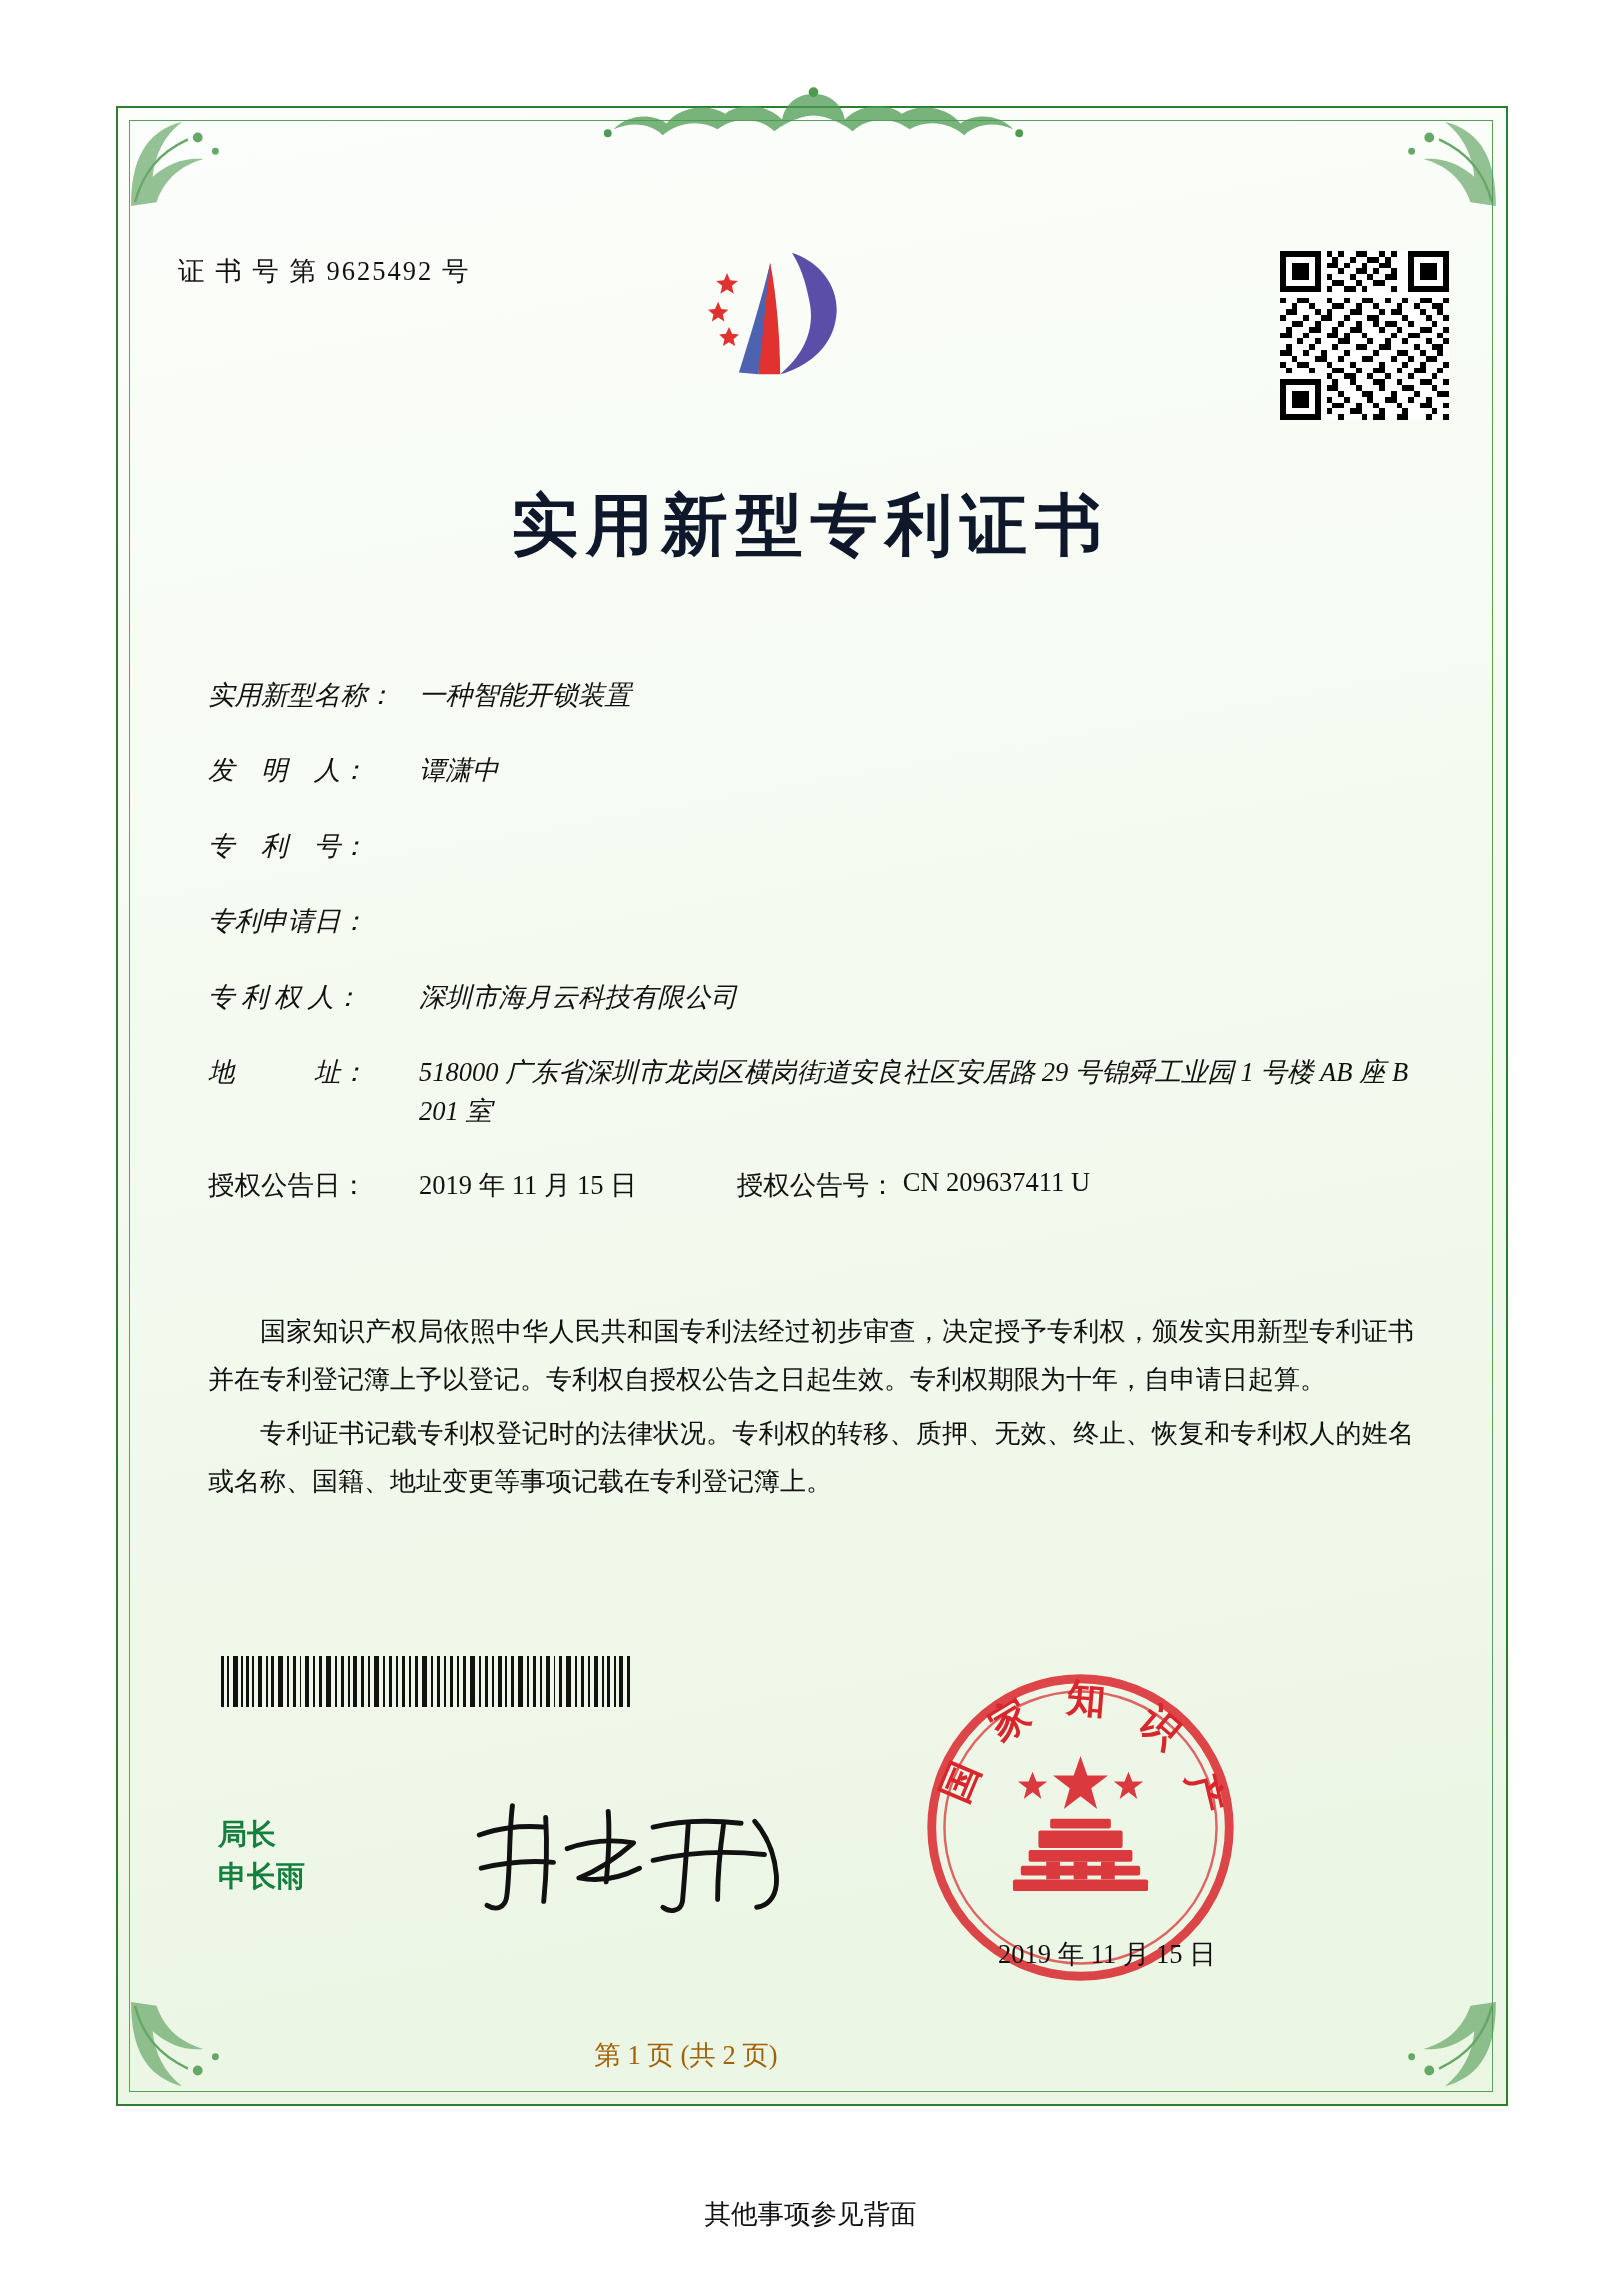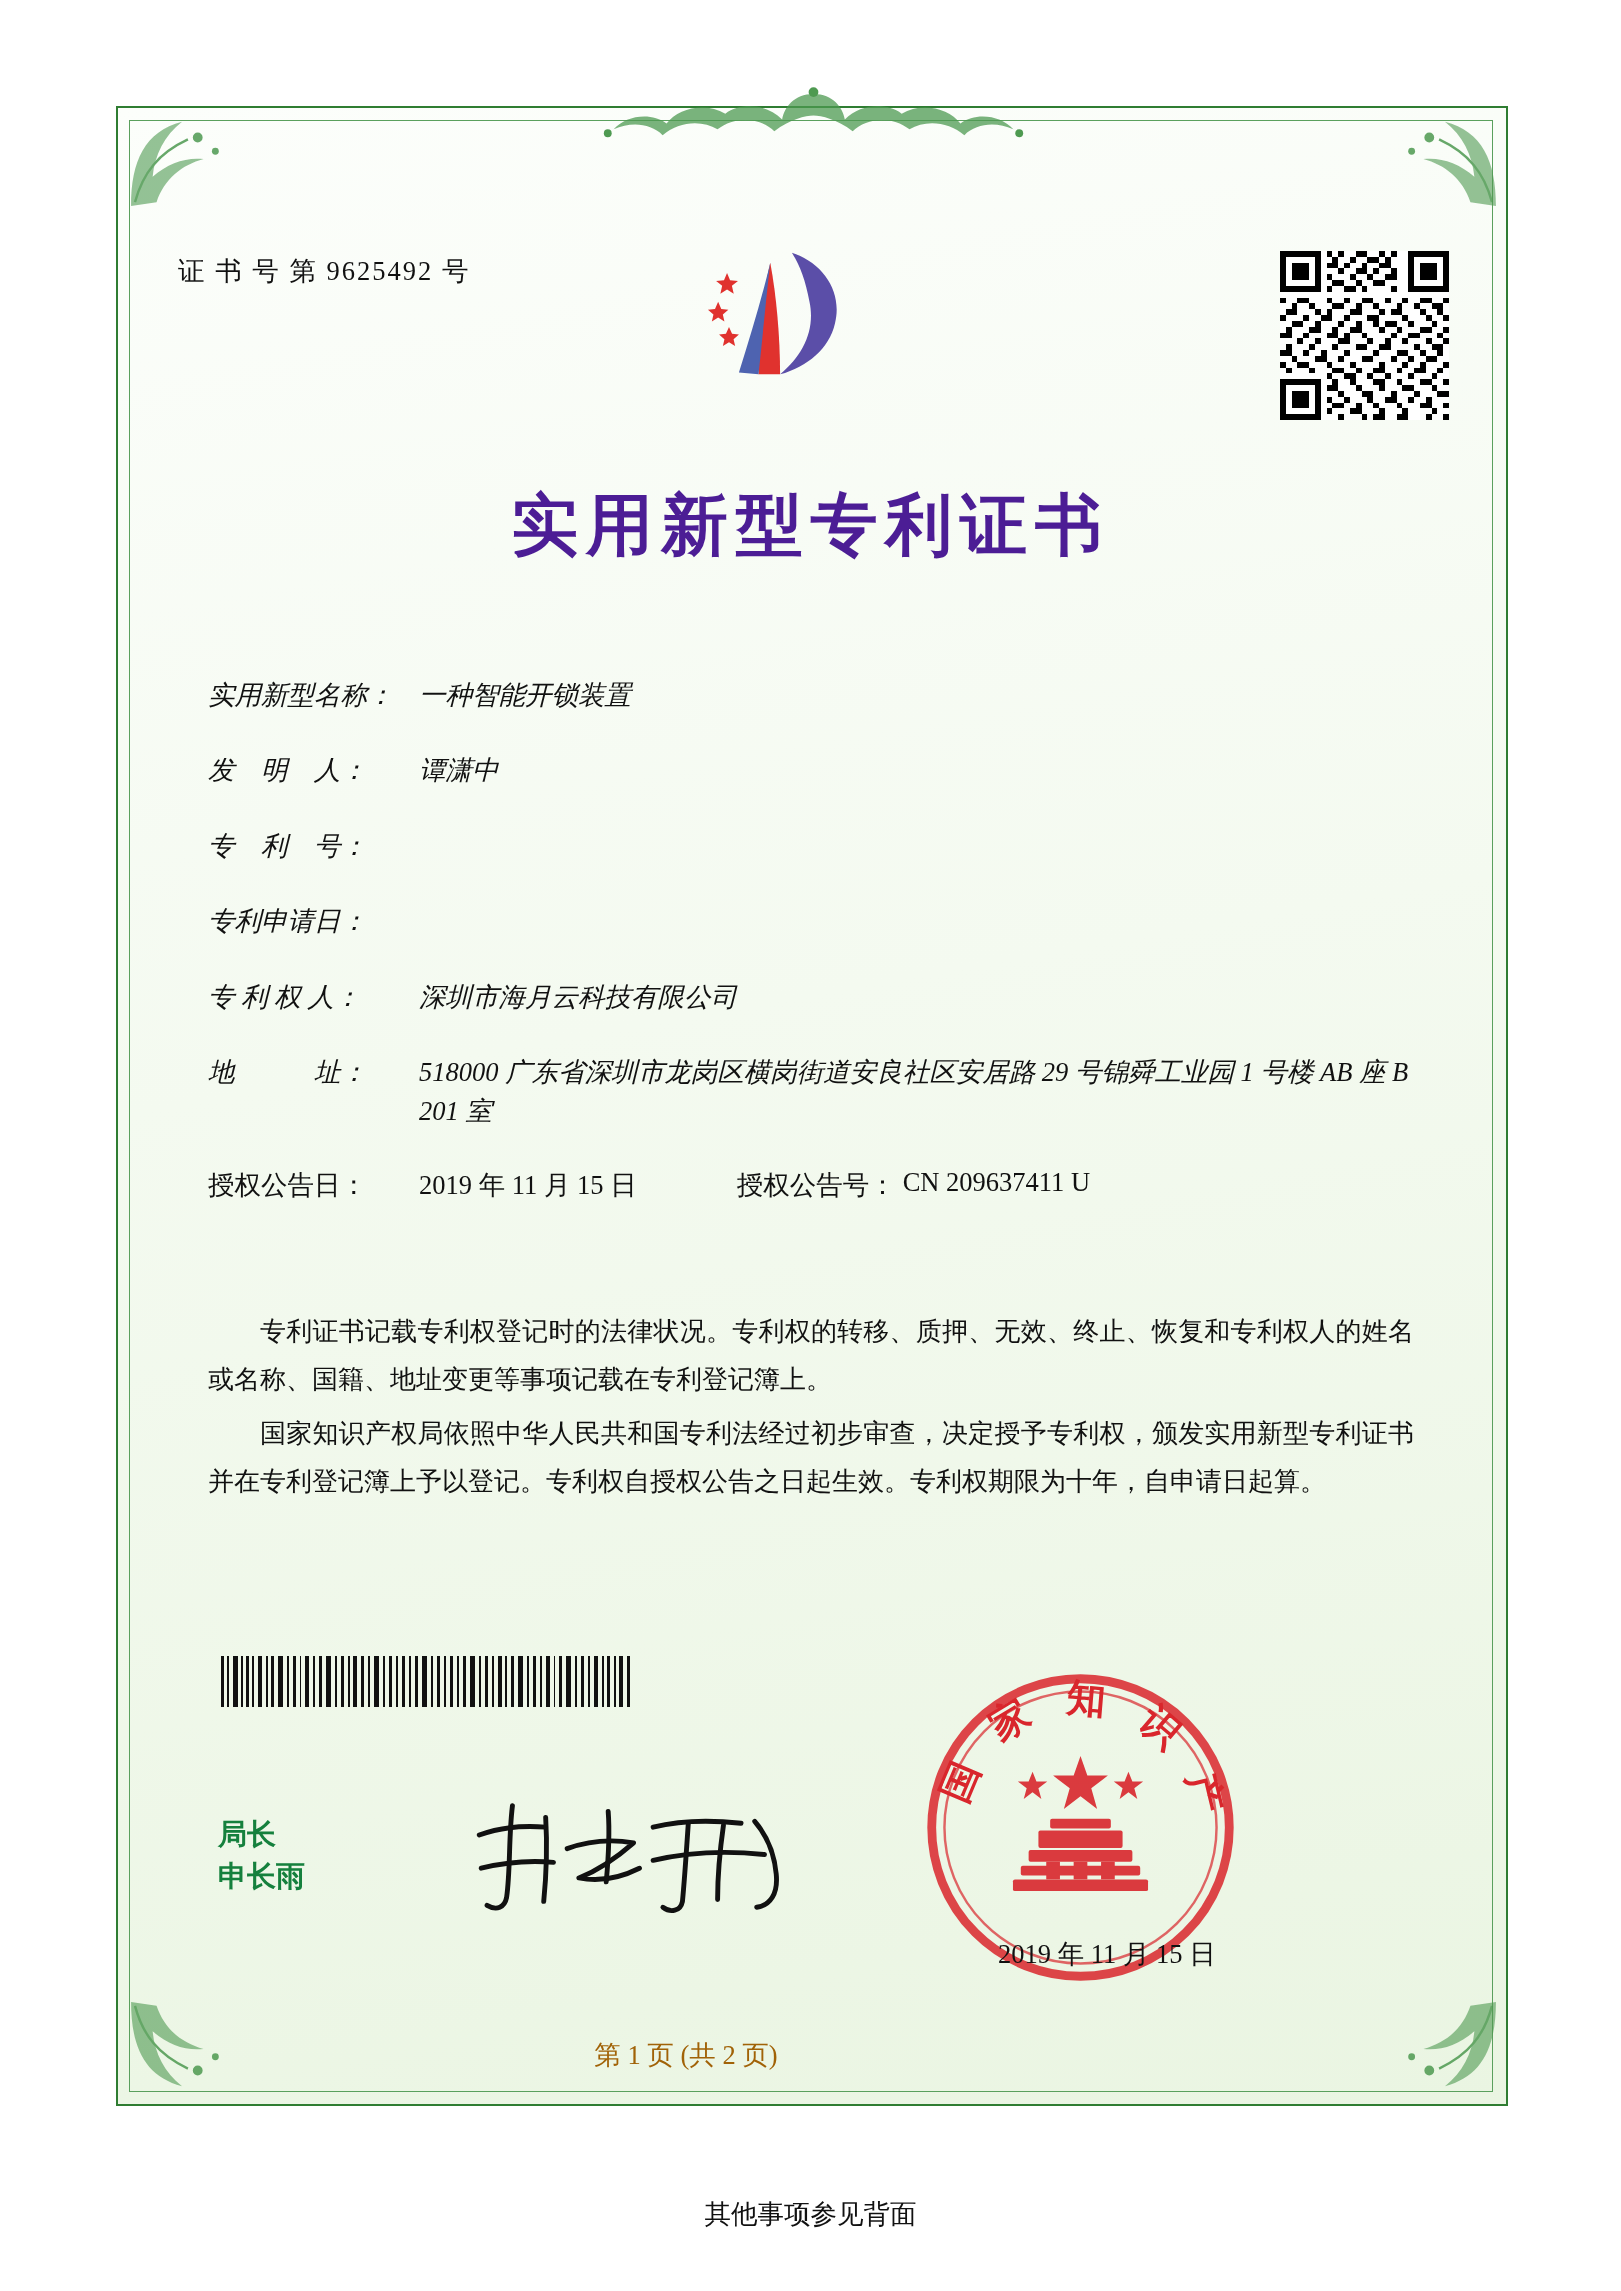--- a/index.html
+++ b/index.html
@@ -102,21 +102,21 @@
   
   .title {
     position: absolute;
     left: 0;
     top: 480px;
     width: 1621px;
     text-align: center;
     font-size: 67px;
     font-weight: bold;
     letter-spacing: 7.8px;
-    color: #4c1d95;
+    color: #0f172a;
     font-family: "DejaVu Sans", sans-serif;
   }
 
   
   .fields {
     position: absolute;
     left: 208px;
     top: 676px;
     width: 1206px;
   }
@@ -523,22 +523,22 @@
     </div>
     <div class="field-inline">
       <span class="lbl">授权公告日：</span>
       <span class="val">2019 年 11 月 15 日</span>
       <span class="lbl2">授权公告号：</span>
       <span class="val2">CN 209637411 U</span>
     </div>
   </div>
 
   <div class="paras">
+    <p>国家知识产权局依照中华人民共和国专利法经过初步审查，决定授予专利权，颁发实用新型专利证书并在专利登记簿上予以登记。专利权自授权公告之日起生效。专利权期限为十年，自申请日起算。</p>
     <p>专利证书记载专利权登记时的法律状况。专利权的转移、质押、无效、终止、恢复和专利权人的姓名或名称、国籍、地址变更等事项记载在专利登记簿上。</p>
-    <p>国家知识产权局依照中华人民共和国专利法经过初步审查，决定授予专利权，颁发实用新型专利证书并在专利登记簿上予以登记。专利权自授权公告之日起生效。专利权期限为十年，自申请日起算。</p>
   </div>
 
   <div class="barcode">
     <svg viewBox="0 0 420 52" shape-rendering="crispEdges">
       <g fill="#111">
         <rect x="0" y="0" width="3" height="52"></rect>
           <rect x="6" y="0" width="2" height="52"></rect>
         <rect x="12" y="0" width="5" height="52"></rect>
           <rect x="20" y="0" width="2" height="52"></rect>
         <rect x="25" y="0" width="3" height="52"></rect>

